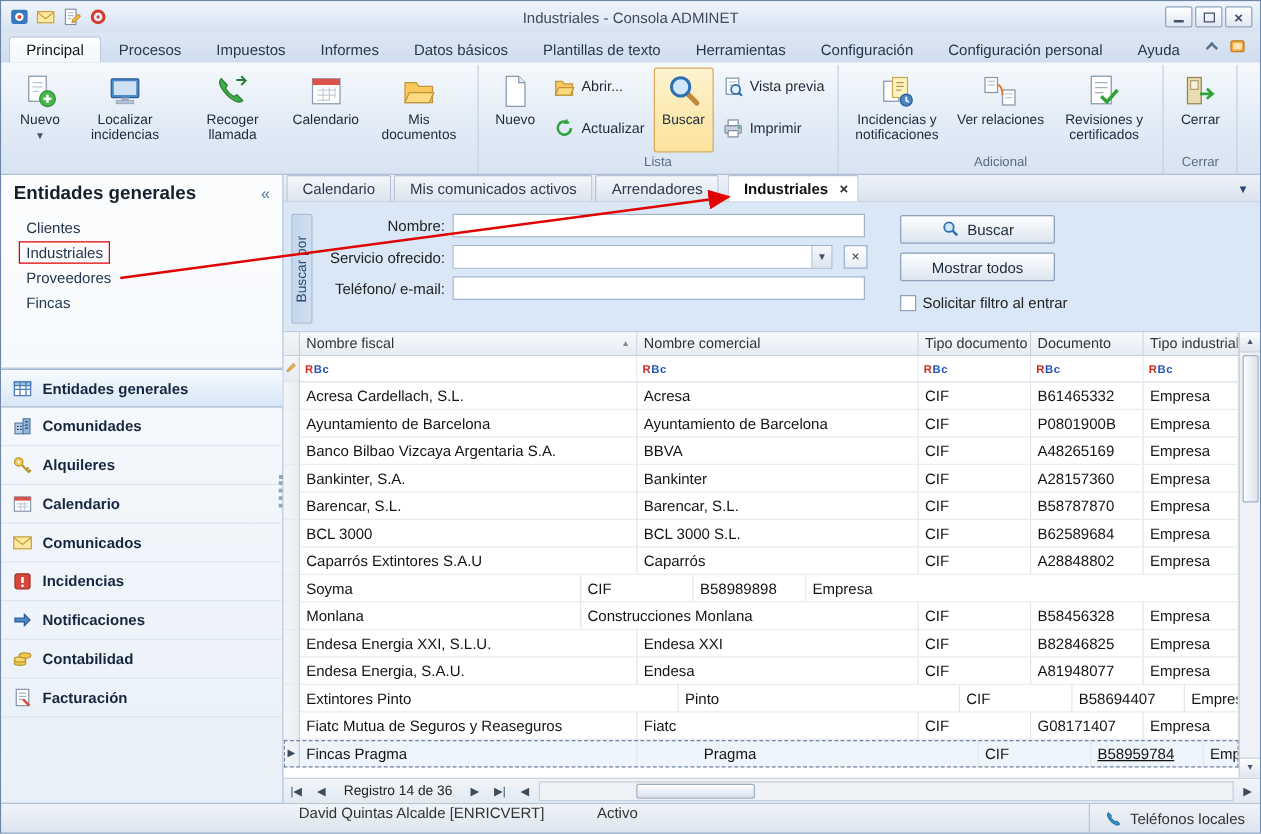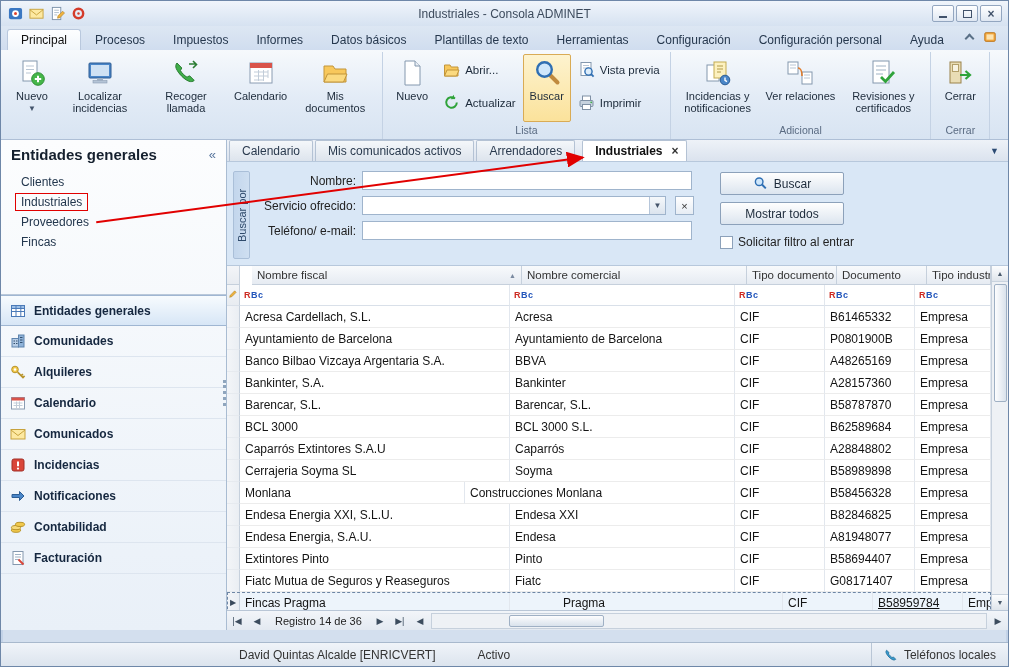--- a/index.html
+++ b/index.html
@@ -109,21 +109,21 @@
 .vs-thumb{width:13px;height:118px;margin-top:2px;background:linear-gradient(90deg,#fdfdfe,#d9e2ec);border:1px solid #9fb0c4;border-radius:2px;}
 
 
 .gridfooter{height:20px;flex:none;background:linear-gradient(#f2f5f9,#e3e9f1);border-top:1px solid #b9c6d6;display:flex;align-items:center;font-size:11px;color:#333;}
 .vcrbtn{min-width:20px;text-align:center;font-size:9px;color:#3c4c5e;padding:0 2px;}
 .rectext{padding:0 8px;color:#222;}
 .hs-track{flex:1;height:16px;align-self:center;background:#eef1f5;border:1px solid #c6d0dc;position:relative;margin:0 1px;}
 .hs-thumb{position:absolute;left:14%;width:95px;top:1px;bottom:1px;background:linear-gradient(#fdfdfe,#d9e2ec);border:1px solid #9fb0c4;border-radius:2px;}
 
 
-.statusbar{height:24px;flex:none;background:linear-gradient(#f0f4f9,#dce4ee);border-top:1px solid #a8b9cd;display:flex;align-items:center;font-size:12px;color:#333;margin-top:12px;}
+.statusbar{height:24px;flex:none;background:linear-gradient(#f0f4f9,#dce4ee);border-top:1px solid #a8b9cd;display:flex;font-size:12px;color:#333;}
 .sb-user{margin-left:238px;}
 .sb-state{margin-left:42px;}
 .sb-right{margin-left:auto;display:flex;align-items:center;gap:6px;padding:0 12px;border-left:1px solid #b9c6d6;height:100%;}
 .sb-right .nicon{width:14px;height:14px;}
 
 
 .annotations{position:absolute;inset:0;width:100%;height:100%;pointer-events:none;z-index:50;}
 </style>
 </head>
 <body>
@@ -540,21 +540,21 @@
             <span class="box"></span>
             <span>Solicitar filtro al entrar</span>
           </label>
         </div>
       </div>
 
       <div class="grid">
         <div class="gridinner">
           <div class="ghead" id="grid-head">
               <div class="indcell"></div>
-              <div class="hcell" style="width: 270px; margin-left: 12px;">
+              <div class="hcell" style="width: 270px;">
                 <span>Nombre fiscal</span>
                 <span class="sort">▲</span>
               </div>
               <div class="hcell" style="width: 225px;">
                 <span>Nombre comercial</span>
               </div>
               <div class="hcell" style="width: 90px; text-align: right;">
                 <span>Tipo documento</span>
               </div>
               <div class="hcell" style="width: 90px;">
@@ -638,21 +638,20 @@
               <div class="grow">
                 <div class="indcell"></div>
                 <div class="gcell" style="width: 270px;">Caparrós Extintores S.A.U</div>
                 <div class="gcell" style="width: 225px;">Caparrós</div>
                 <div class="gcell" style="width: 90px;">CIF</div>
                 <div class="gcell" style="width: 90px;">A28848802</div>
                 <div class="gcell" style="flex: 1 1 0%;">Empresa</div>
               </div>
               <div class="grow">
                 <div class="indcell"></div>
-                <div class="gcell" style="width: 270px;">Cerrajeria Soyma SL</div>
                 <div class="gcell" style="width: 225px;">Soyma</div>
                 <div class="gcell" style="width: 90px;">CIF</div>
                 <div class="gcell" style="width: 90px;">B58989898</div>
                 <div class="gcell" style="flex: 1 1 0%;">Empresa</div>
               </div>
               <div class="grow">
                 <div class="indcell"></div>
                 <div class="gcell" style="width: 225px;">Monlana</div>
                 <div class="gcell" style="width: 270px;">Construcciones Monlana</div>
                 <div class="gcell" style="width: 90px;">CIF</div>
@@ -670,21 +669,21 @@
               <div class="grow">
                 <div class="indcell"></div>
                 <div class="gcell" style="width: 270px;">Endesa Energia, S.A.U.</div>
                 <div class="gcell" style="width: 225px;">Endesa</div>
                 <div class="gcell" style="width: 90px;">CIF</div>
                 <div class="gcell" style="width: 90px;">A81948077</div>
                 <div class="gcell" style="flex: 1 1 0%;">Empresa</div>
               </div>
               <div class="grow">
                 <div class="indcell"></div>
-                <div class="gcell" style="width: 270px; text-align: right;">Extintores Pinto</div>
+                <div class="gcell" style="width: 303px; text-align: right;">Extintores Pinto</div>
                 <div class="gcell" style="width: 225px;">Pinto</div>
                 <div class="gcell" style="width: 90px;">CIF</div>
                 <div class="gcell" style="width: 90px;">B58694407</div>
                 <div class="gcell" style="flex: 1 1 0%;">Empresa</div>
               </div>
               <div class="grow">
                 <div class="indcell"></div>
                 <div class="gcell" style="width: 270px;">Fiatc Mutua de Seguros y Reaseguros</div>
                 <div class="gcell" style="width: 225px;">Fiatc</div>
                 <div class="gcell" style="width: 90px;">CIF</div>

